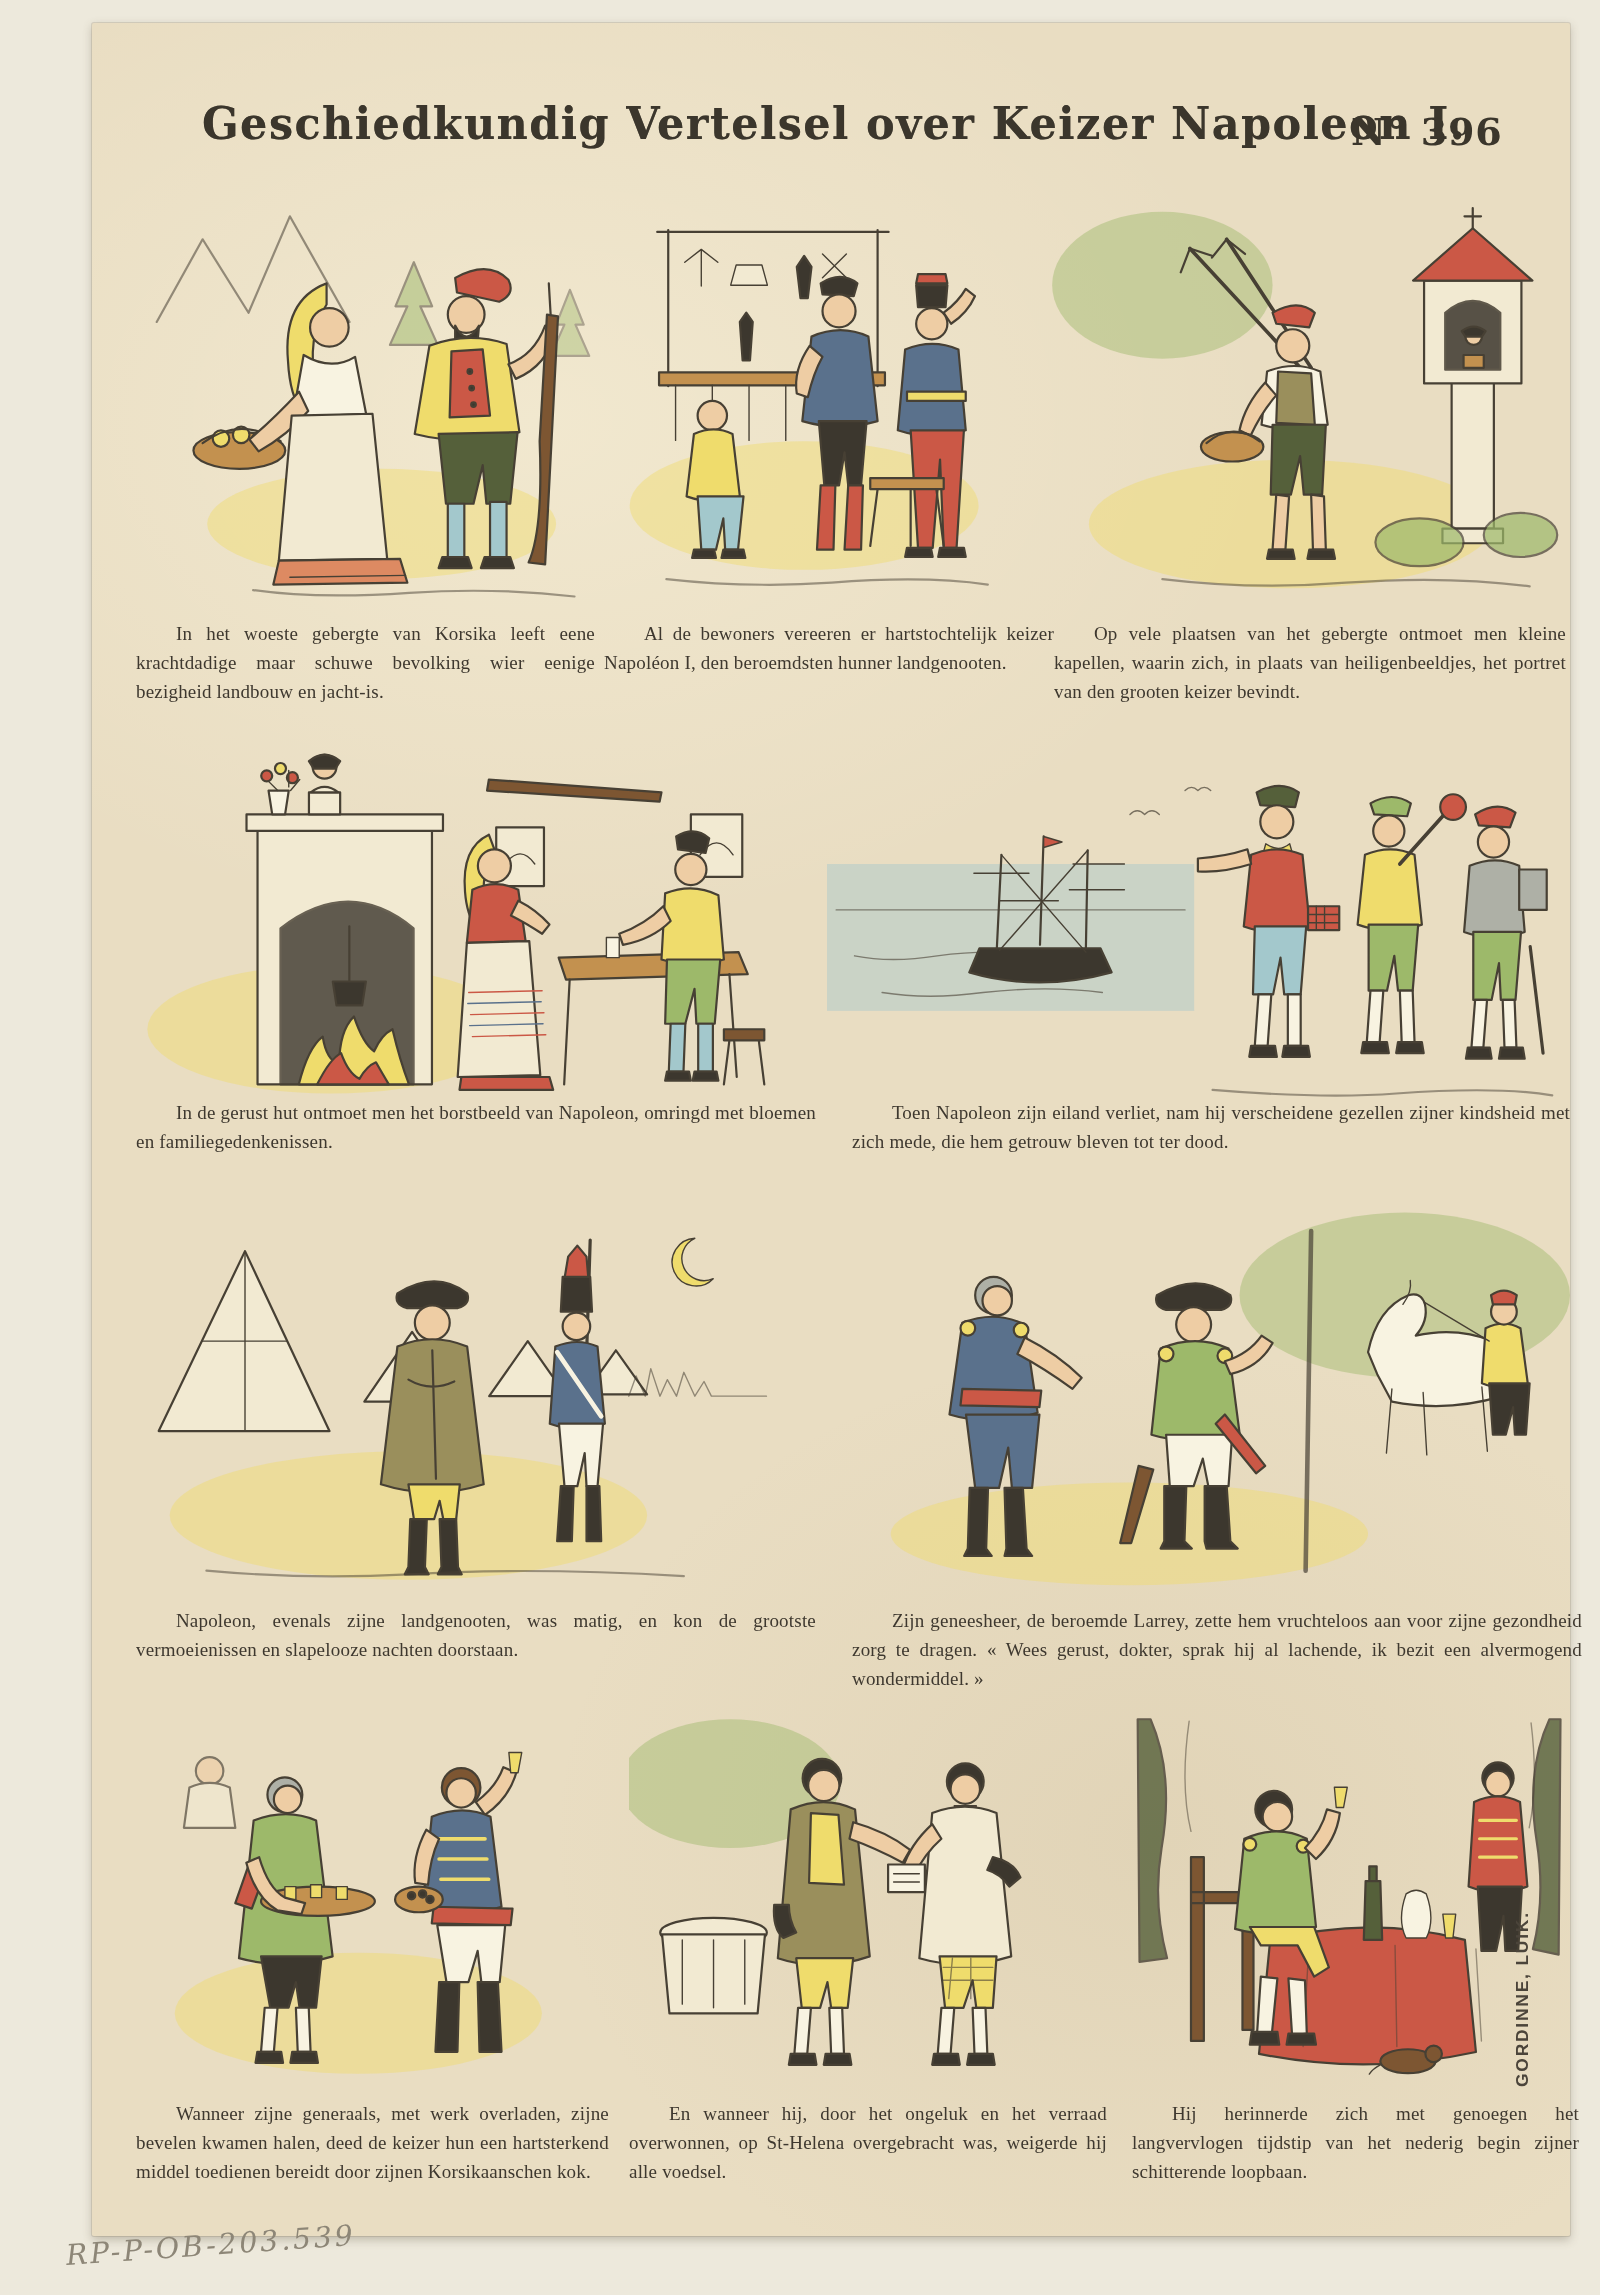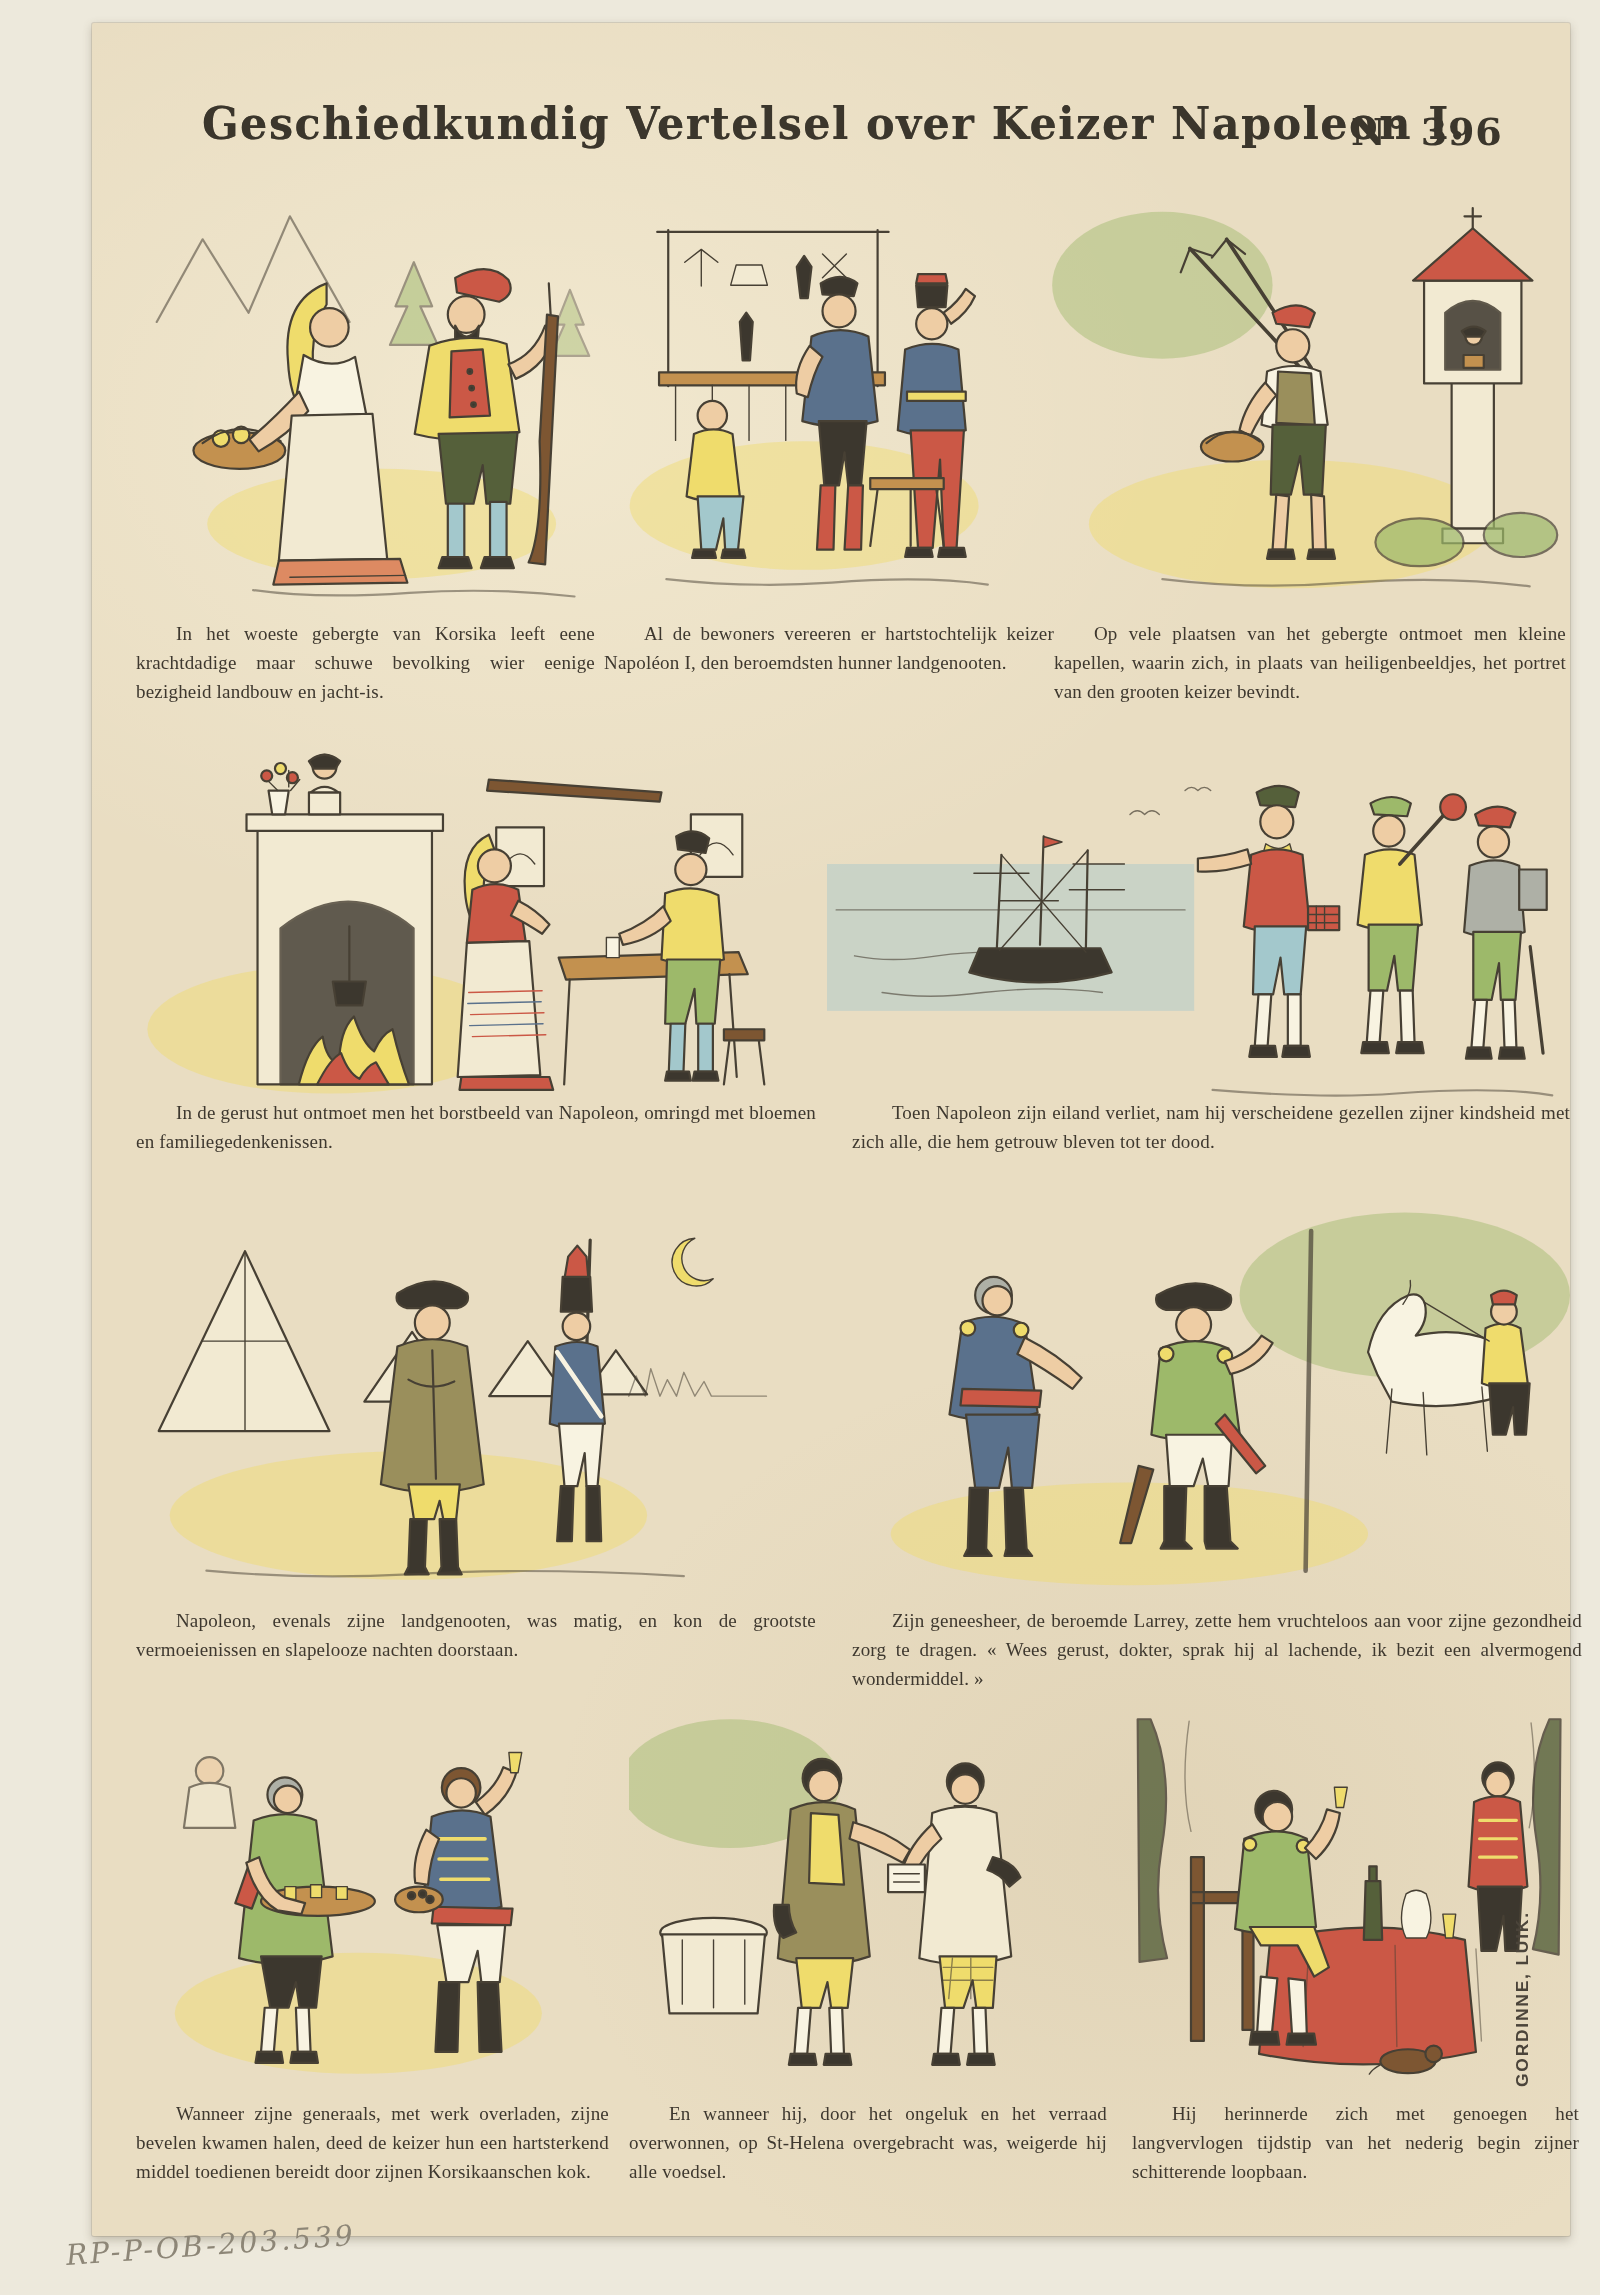--- a/index.html
+++ b/index.html
@@ -317,21 +317,21 @@
             <path class="f wht" d="M736,298 h13 l2,52 h-13 z"></path>
           <path class="f blk" d="M698,350 h24 l2,12 h-28 z"></path>
             <path class="f blk" d="M734,350 h24 l2,12 h-28 z"></path>
           <line class="o" x1="766" y1="240" x2="780" y2="356" style="stroke-width:3.5"></line>
         </g>
         <path class="o" style="opacity:.5" d="M420,396 q120,10 200,4 q110,-8 170,2"></path>
       </svg>
     </figure>
 
     <p class="cap" style="left:44px;top:1076px;width:680px">In de gerust hut ontmoet men het borstbeeld van Napoleon, omringd met bloemen en familiegedenkenissen.</p>
-    <p class="cap" style="left:760px;top:1076px;width:718px">Toen Napoleon zijn eiland verliet, nam hij verscheidene gezellen zijner kindsheid met zich alle, die hem getrouw bleven tot ter dood.</p>
+    <p class="cap" style="left:760px;top:1076px;width:718px">Toen Napoleon zijn eiland verliet, nam hij verscheidene gezellen zijner kindsheid met zich mede, die hem getrouw bleven tot ter dood.</p>
 
     <figure class="panel" style="left:41px;top:1162px;width:661px;height:404px">
       <svg class="scene" viewBox="0 0 720 440">
         <ellipse class="wash yw" cx="300" cy="360" rx="260" ry="70"></ellipse>
         <g>
           <path class="f cr" d="M28,268 L122,72 L214,268 z"></path>
           <path class="o t" d="M122,72 L122,268 M75,170 L168,170"></path>
           <path class="f cr" d="M252,236 L304,160 L356,236 z"></path>
           <path class="f cr" d="M388,230 L430,170 L472,230 z"></path>
           <path class="f cr" d="M492,228 L526,180 L560,228 z"></path>

